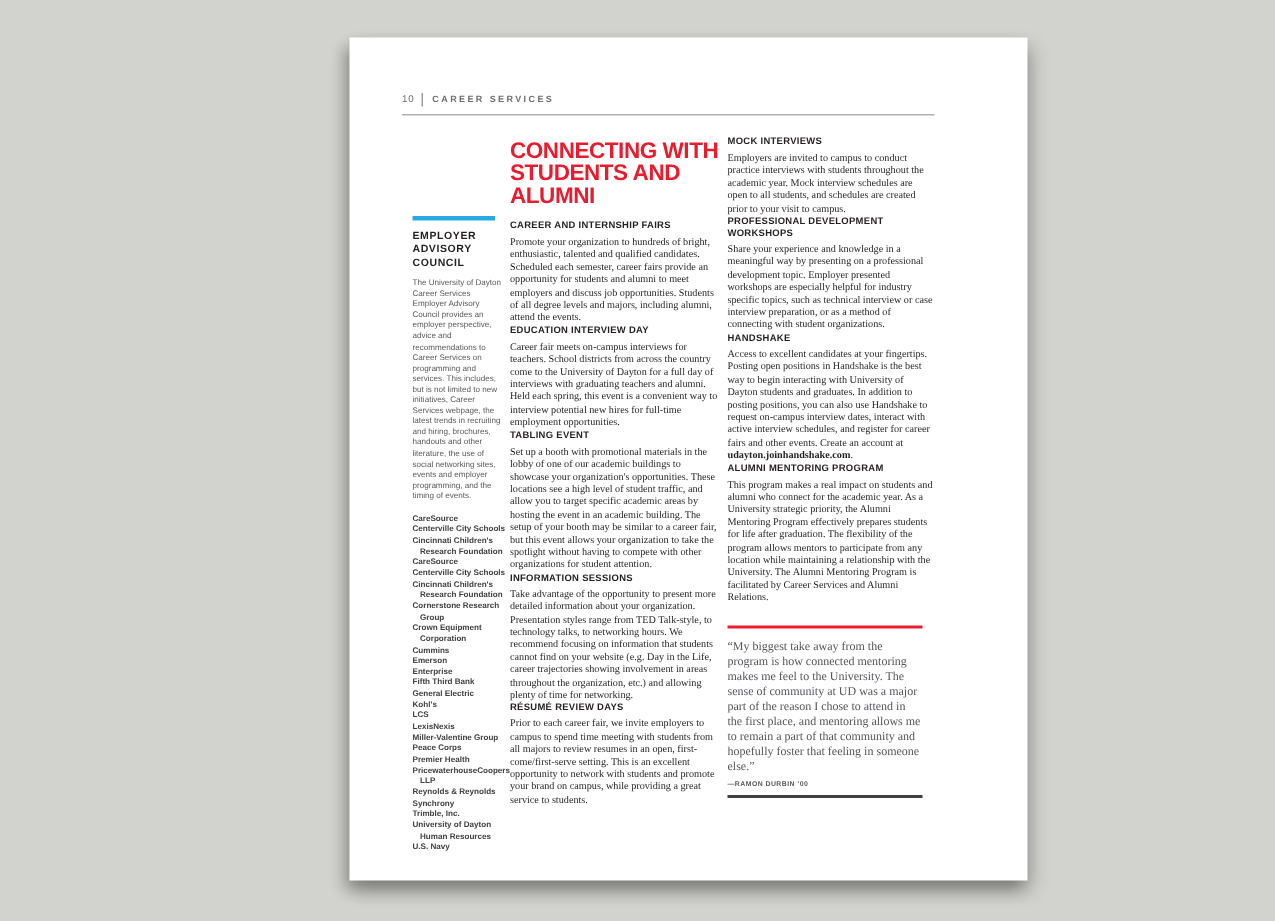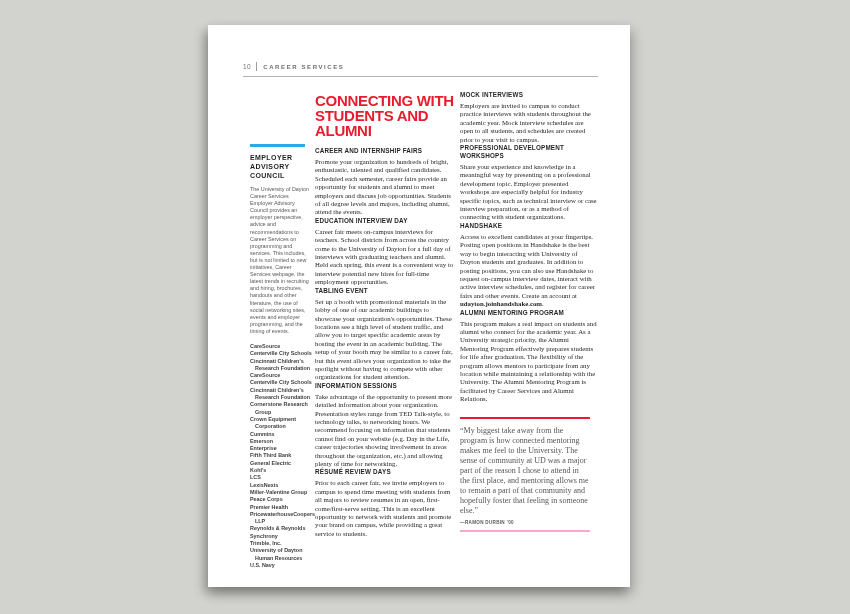--- a/index.html
+++ b/index.html
@@ -3,23 +3,24 @@
 <meta charset="utf-8">
 <style>
   html,body{margin:0;padding:0;}
   body{
     width:850px;height:614px;position:relative;overflow:hidden;
     background:#d2d2ce;
     font-family:"Liberation Sans",sans-serif;
     -webkit-font-smoothing:antialiased;
   }
   .page{
-    position:absolute;left:208px;top:25px;width:422px;height:562px;
+    position:absolute;left:233px;top:25px;width:422px;height:562px;
     background:#ffffff;
     box-shadow:-4px 6px 10px rgba(0,0,0,0.28), 3px 6px 12px rgba(0,0,0,0.22);
+    padding-left:30px;
   }
   
   .runhead{position:absolute;left:35px;top:36px;width:355px;}
   .runhead-row{display:flex;align-items:center;height:11px;}
   .pagenum{font:6.5px "Liberation Sans",sans-serif;color:#6d6e71;letter-spacing:.5px;}
   .runhead-divider{width:1px;height:9px;background:#9b9d9f;margin:0 6px 0 5px;}
   .runhead-label{font:bold 6px "Liberation Sans",sans-serif;color:#6d6e71;letter-spacing:1.6px;}
   .runhead-rule{margin-top:4px;height:1px;background:#aeb0b2;}
 
   
@@ -37,21 +38,21 @@
   .headline{font:bold 15px/15px "Liberation Sans",sans-serif;color:#e81c2e;letter-spacing:-.3px;margin:0 0 9px;}
   .headline.events{margin:13px 0 5px;}
   .subhead{font:bold 6.3px/8px "Liberation Sans",sans-serif;color:#231f20;letter-spacing:.2px;margin:9px 0 3px;}
   .subhead:first-child{margin-top:0;}
   .body-text{font:6.8px/8.4px "Liberation Serif",serif;color:#231f20;margin:0;}
   .inline-link{font-weight:bold;color:#231f20;text-decoration:none;}
 
   
   .quote-block{
     width:130px;margin-top:13px;
-    border-top:2px solid #e81c2e;border-bottom:2px solid #f9a8d4;
+    border-top:2px solid #e81c2e;border-bottom:2px solid #404040;
     padding:7px 0 5px;
   }
   .quote-text{font:8px/10px "Liberation Serif",serif;color:#55565a;margin:0 0 4px;}
   .quote-attr{font:bold 4.6px "Liberation Sans",sans-serif;color:#58595b;letter-spacing:.3px;}
 </style>
 </head>
 <body>
 
 <div class="page">
 

